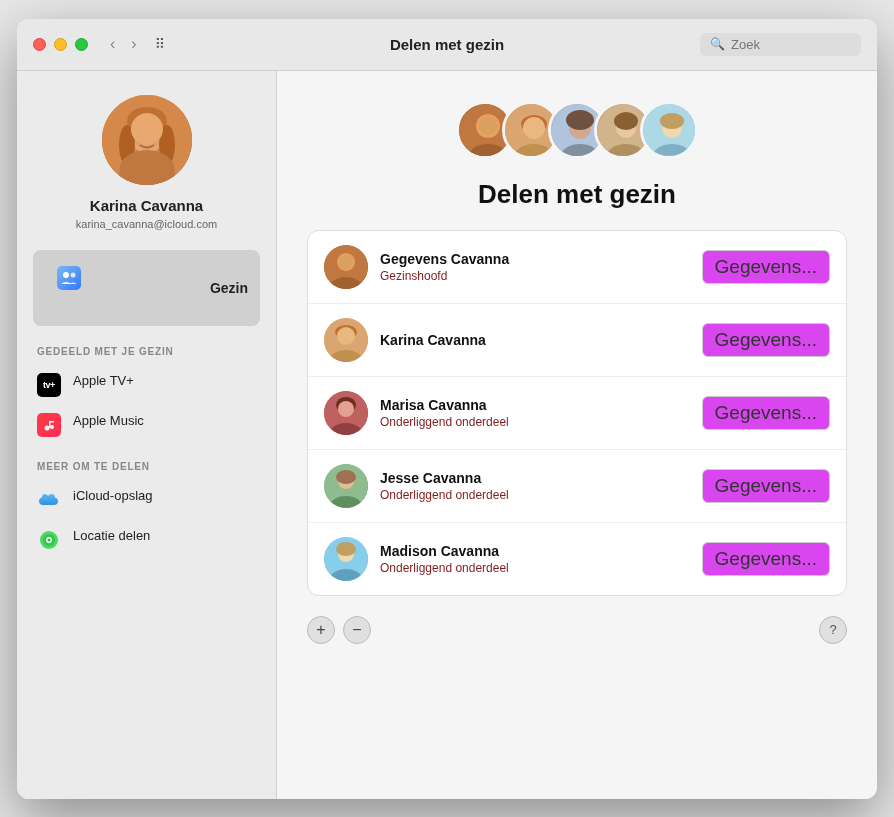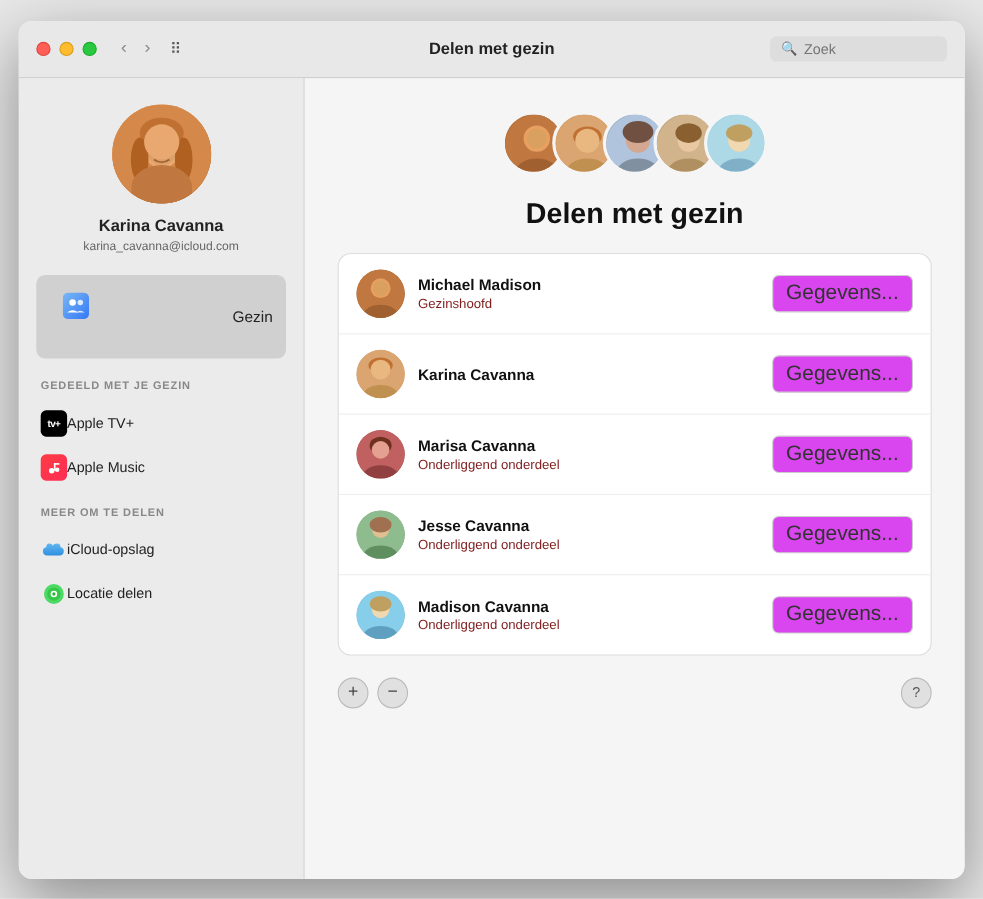--- a/index.html
+++ b/index.html
@@ -168,37 +168,37 @@
       border-radius: 8px;
       padding: 8px 12px;
       display: flex;
       align-items: center;
       gap: 10px;
       margin-bottom: 20px;
       cursor: pointer;
     }
     .sidebar-selected-item .item-label {
       font-size: 14px;
-      font-weight: 400;
+      font-weight: 700;
       color: #222;
     }
     .section-header {
       width: 100%;
       font-size: 10px;
       font-weight: 700;
       color: #888;
       letter-spacing: 0.8px;
       text-transform: uppercase;
       margin-bottom: 8px;
       padding-left: 4px;
     }
     .sidebar-item {
       width: 100%;
       display: flex;
-      align-items: center;
+      gap: 12px;
       padding: 8px 4px;
       cursor: pointer;
       border-radius: 6px;
     }
     .sidebar-item .item-label {
       font-size: 13px;
       color: #222;
     }
     .icon-apple-tv {
       width: 24px;
@@ -551,21 +551,21 @@
         <div class="member-row">
           <div class="member-avatar mav-1">
             <svg width="44" height="44" viewBox="0 0 44 44" xmlns="http://www.w3.org/2000/svg">
               <rect width="44" height="44" rx="22" fill="#c07840"></rect>
               <circle cx="22" cy="17" r="9" fill="#e8a060"></circle>
               <ellipse cx="22" cy="42" rx="16" ry="10" fill="#a06030"></ellipse>
               <circle cx="22" cy="17" r="7" fill="#daa060"></circle>
             </svg>
           </div>
           <div class="member-info">
-            <div class="member-name">Michael Madison</div>
+            <div class="member-name">Gegevens Cavanna</div>
             <div class="member-role">Gezinshoofd</div>
           </div>
           <button class="gegevens-btn">Gegevens...</button>
         </div>
 
         <div class="member-row">
           <div class="member-avatar mav-2">
             <svg width="44" height="44" viewBox="0 0 44 44" xmlns="http://www.w3.org/2000/svg">
               <rect width="44" height="44" rx="22" fill="#daa570"></rect>
               <ellipse cx="22" cy="14" rx="11" ry="7" fill="#c07030"></ellipse>

